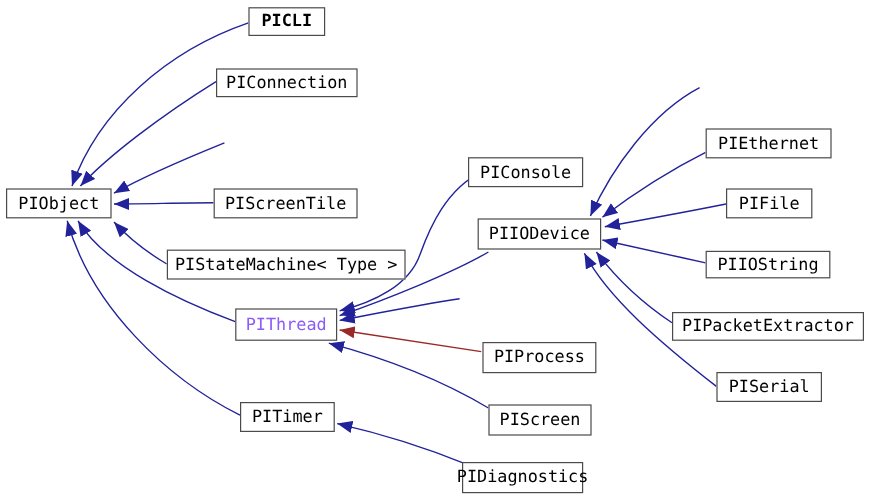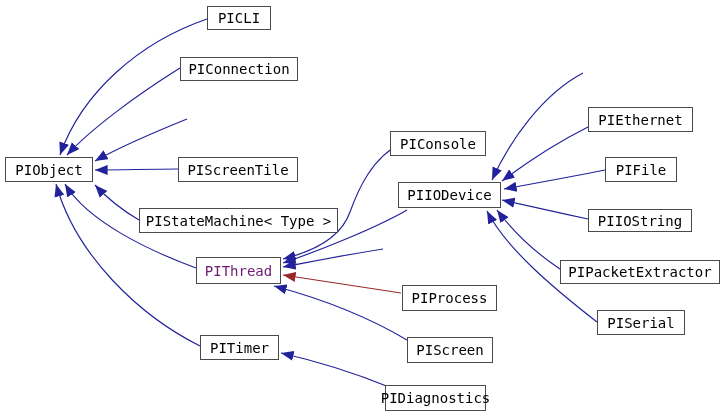--- a/index.html
+++ b/index.html
@@ -66,25 +66,25 @@
         <path class="edge" d="M583,73 C543,94 510,140 492,180" stroke="#22229a" marker-end="url(#arrow-public)"></path>
         <path class="edge" d="M588,127 C550,146 522,166 502,181" stroke="#22229a" marker-end="url(#arrow-public)"></path>
         <path class="edge" d="M605,170 C570,177 537,183 504,189" stroke="#22229a" marker-end="url(#arrow-public)"></path>
         <path class="edge" d="M588,219 C560,213 534,207 502,200" stroke="#22229a" marker-end="url(#arrow-public)"></path>
         <path class="edge" d="M560,269 C533,251 512,230 497,210" stroke="#22229a" marker-end="url(#arrow-public)"></path>
         <path class="edge" d="M597,322 C552,287 506,248 487,211" stroke="#22229a" marker-end="url(#arrow-public)"></path>
       </g>
   </svg>
   <div class="nodes-layer">
       <div class="node" style="left: 5px; top: 157px; width: 88px; height: 25px; border-color: rgb(74, 74, 74); background: rgb(255, 255, 255); color: rgb(0, 0, 0);">PIObject</div>
-      <div class="node" style="left: 207px; top: 6px; width: 64px; height: 24px; border-color: rgb(74, 74, 74); background: rgb(255, 255, 255); color: rgb(0, 0, 0);">PICLI</div>
+      <div class="node" style="left: 207px; top: 6px; width: 64px; height: 24px; border-color: rgb(74, 74, 74); background: rgb(255, 255, 255); color: rgb(0, 0, 0); font-weight: bold;">PICLI</div>
       <div class="node" style="left: 180px; top: 57px; width: 118px; height: 24px; border-color: rgb(74, 74, 74); background: rgb(255, 255, 255); color: rgb(0, 0, 0);">PIConnection</div>
       <div class="node" style="left: 178px; top: 157px; width: 120px; height: 25px; border-color: rgb(74, 74, 74); background: rgb(255, 255, 255); color: rgb(0, 0, 0);">PIScreenTile</div>
       <div class="node" style="left: 139px; top: 208px; width: 199px; height: 25px; border-color: rgb(74, 74, 74); background: rgb(255, 255, 255); color: rgb(0, 0, 0);">PIStateMachine&lt; Type &gt;</div>
-      <div class="node" style="left: 196px; top: 257px; width: 85px; height: 27px; border-color: rgb(74, 74, 74); background: rgb(255, 255, 255); color: #701a75;">PIThread</div>
+      <div class="node" style="left: 196px; top: 257px; width: 85px; height: 27px; border-color: rgb(74, 74, 74); background: rgb(255, 255, 255); color: #8b5cf6;">PIThread</div>
       <div class="node" style="left: 200px; top: 335px; width: 79px; height: 25px; border-color: rgb(74, 74, 74); background: rgb(255, 255, 255); color: rgb(0, 0, 0);">PITimer</div>
       <div class="node" style="left: 390px; top: 131px; width: 96px; height: 25px; border-color: rgb(74, 74, 74); background: rgb(255, 255, 255); color: rgb(0, 0, 0);">PIConsole</div>
       <div class="node" style="left: 398px; top: 182px; width: 103px; height: 26px; border-color: rgb(74, 74, 74); background: rgb(255, 255, 255); color: rgb(0, 0, 0);">PIIODevice</div>
       <div class="node" style="left: 402px; top: 285px; width: 95px; height: 26px; border-color: rgb(74, 74, 74); background: rgb(255, 255, 255); color: rgb(0, 0, 0);">PIProcess</div>
       <div class="node" style="left: 407px; top: 337px; width: 86px; height: 26px; border-color: rgb(74, 74, 74); background: rgb(255, 255, 255); color: rgb(0, 0, 0);">PIScreen</div>
       <div class="node" style="left: 385px; top: 385px; width: 101px; height: 26px; border-color: rgb(74, 74, 74); background: rgb(255, 255, 255); color: rgb(0, 0, 0);">PIDiagnostics</div>
       <div class="node" style="left: 588px; top: 107px; width: 105px; height: 25px; border-color: rgb(74, 74, 74); background: rgb(255, 255, 255); color: rgb(0, 0, 0);">PIEthernet</div>
       <div class="node" style="left: 605px; top: 157px; width: 72px; height: 25px; border-color: rgb(74, 74, 74); background: rgb(255, 255, 255); color: rgb(0, 0, 0);">PIFile</div>
       <div class="node" style="left: 588px; top: 209px; width: 104px; height: 23px; border-color: rgb(74, 74, 74); background: rgb(255, 255, 255); color: rgb(0, 0, 0);">PIIOString</div>
       <div class="node" style="left: 560px; top: 260px; width: 160px; height: 24px; border-color: rgb(74, 74, 74); background: rgb(255, 255, 255); color: rgb(0, 0, 0);">PIPacketExtractor</div>

